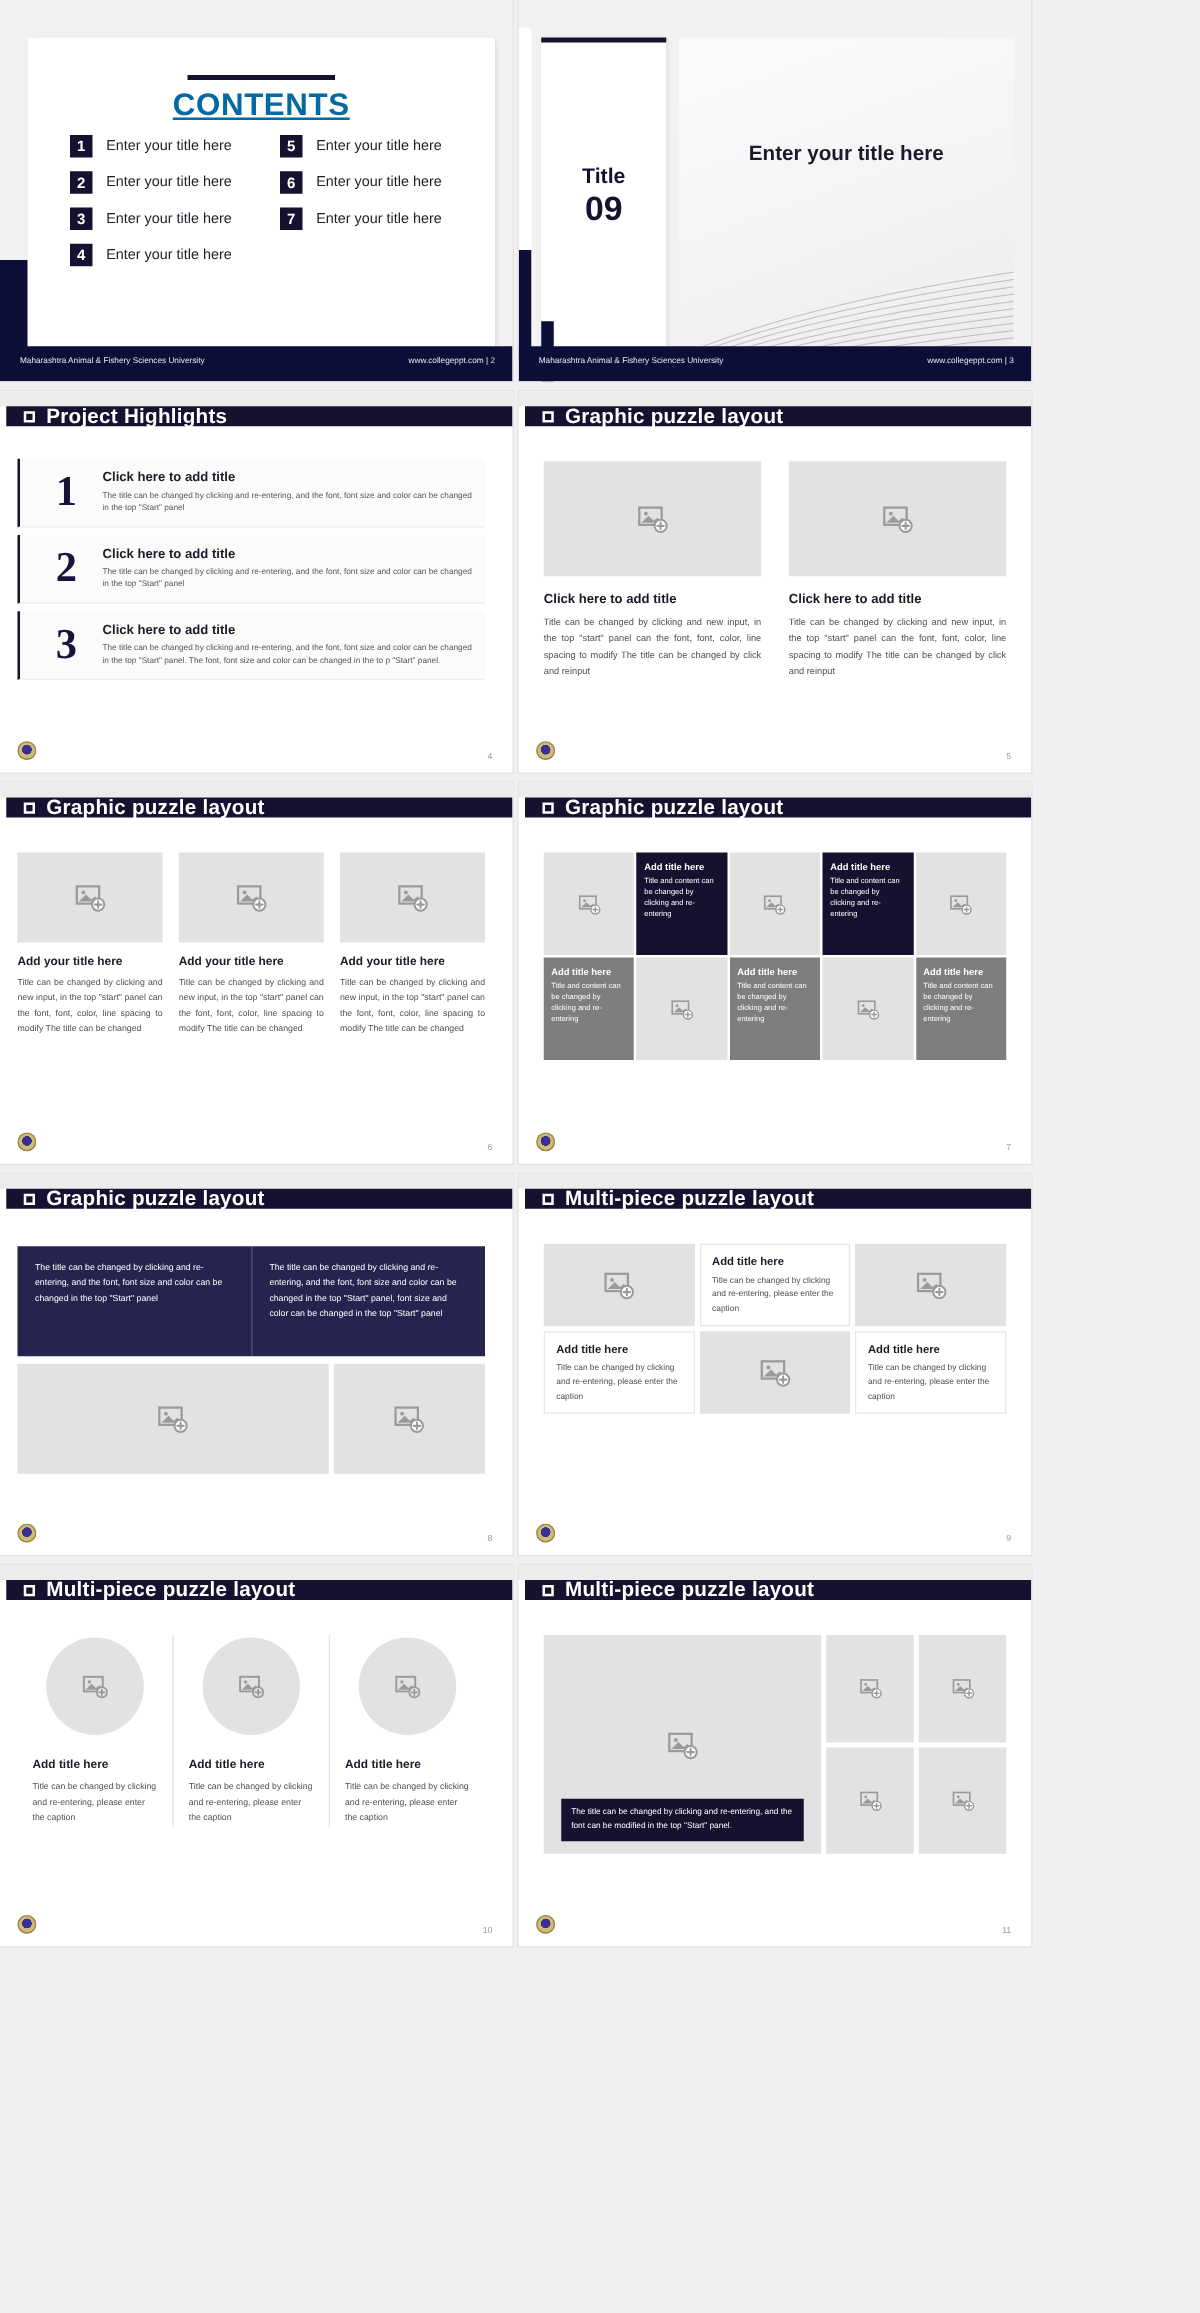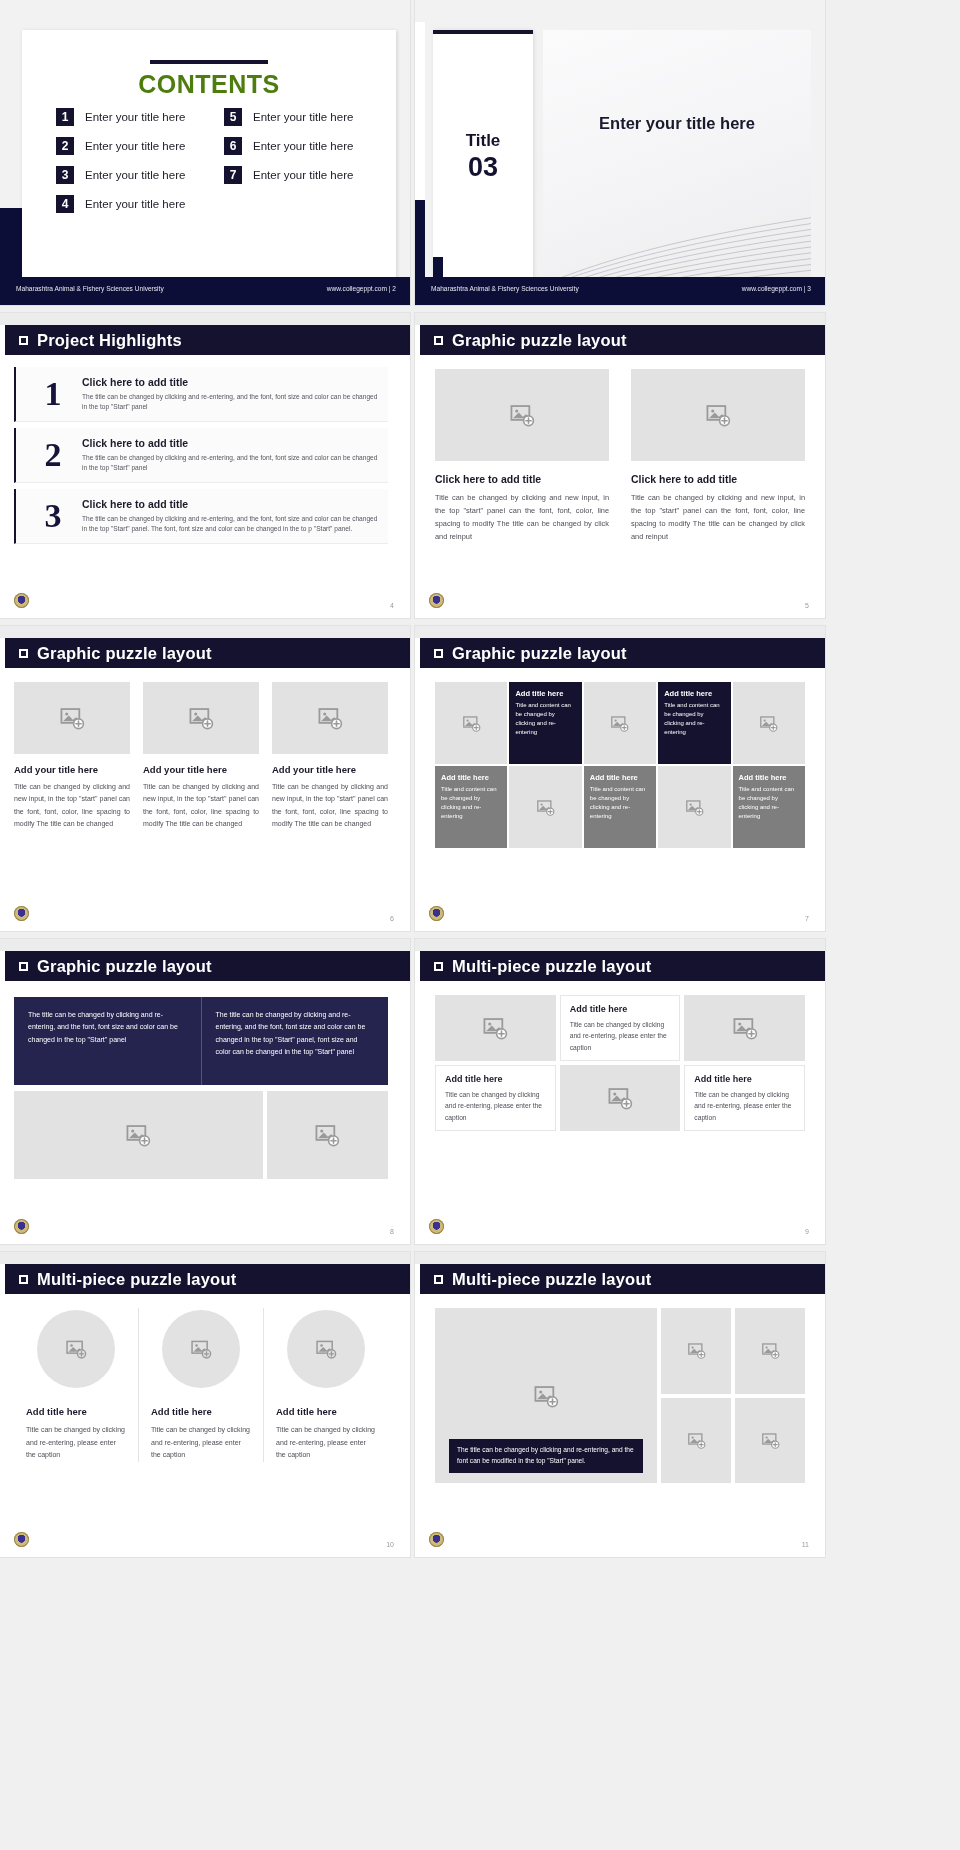--- a/index.html
+++ b/index.html
@@ -36,21 +36,21 @@
   }
   .s2 .navyblock {
     position:absolute; left:0; top:208px; width:24px; height:80px; background:#0c0e38;
   }
   .s2 .rule {
     position:absolute; left:50%; transform:translateX(-50%); top:30px;
     width:118px; height:4px; background:#14122f;
   }
   .s2 h1 {
     position:absolute; left:0; right:0; top:40px; text-align:center;
-    font-size:25px; font-weight:700; letter-spacing:.5px; color:#4d7c0f;
+    font-size:25px; font-weight:700; letter-spacing:.5px; color:#0369a1;text-decoration:underline;
   }
   .s2 .cols {
     position:absolute; left:34px; top:78px; right:18px;
     display:flex; gap:14px;
   }
   .s2 .col { flex:1; }
   .s2 .row { display:flex; align-items:center; margin-bottom:11px; }
   .s2 .num {
     width:18px; height:18px; background:#14122f; color:#fff;
     font-size:12px; font-weight:700; display:flex; align-items:center; justify-content:center;
@@ -81,21 +81,21 @@
   .s3 .right .rtitle {
     position:absolute; left:0; right:0; top:84px; text-align:center;
     font-size:16.5px; font-weight:700; color:#1a1a2e;
   }
   .s3 .swirl { position:absolute; left:-10px; right:-10px; bottom:-12px; height:110px; }
 
   
   .cs { background:#fff; }
   .cs .topgap { position:absolute; left:0; right:0; top:0; height:12px; background:#ececed; }
   .cs .bar {
-    position:absolute; left:5px; right:0; top:12px; height:30px; background:#14122f;
+    position:absolute; left:5px; right:0; top:12px; height:16px; background:#14122f;
     display:flex; align-items:center; padding-left:14px;
   }
   .cs .bar .sq {
     width:9px; height:9px; border:2px solid #fff; margin-right:9px; flex:none;
   }
   .cs .bar h2 { color:#fff; font-size:16.5px; font-weight:700; letter-spacing:.2px; }
   .cs .logo {
     position:absolute; left:14px; bottom:10px; width:15px; height:15px; border-radius:50%;
     background:radial-gradient(circle at 50% 45%, #3b2f8f 0 34%, #cdbb7a 36% 62%, #b89a4e 64% 100%);
     box-shadow:0 0 0 1px #9c854a inset;
@@ -230,21 +230,21 @@
     </div>
   </div>
 
   <div class="slide s3">
     <div class="leftedge"></div>
     <div class="navyb1"></div>
     <div class="card">
       <div class="rule"></div>
       <div class="part">
         <span>Title</span>
-        <b>03</b>
+        <b>09</b>
       </div>
       <div class="navybot"></div>
     </div>
     <div class="right">
       <div class="rtitle">Enter your title here</div>
       <svg class="swirl" viewBox="0 0 300 110" preserveAspectRatio="none">
         <g fill="none" stroke="#8f9199" stroke-width="0.5" opacity="0.85">
           <path d="M-10 108 C60 78 140 52 310 28"></path>
           <path d="M-10 110 C62 82 142 57 310 34"></path>
           <path d="M-5 112 C64 86 144 62 310 40"></path>

